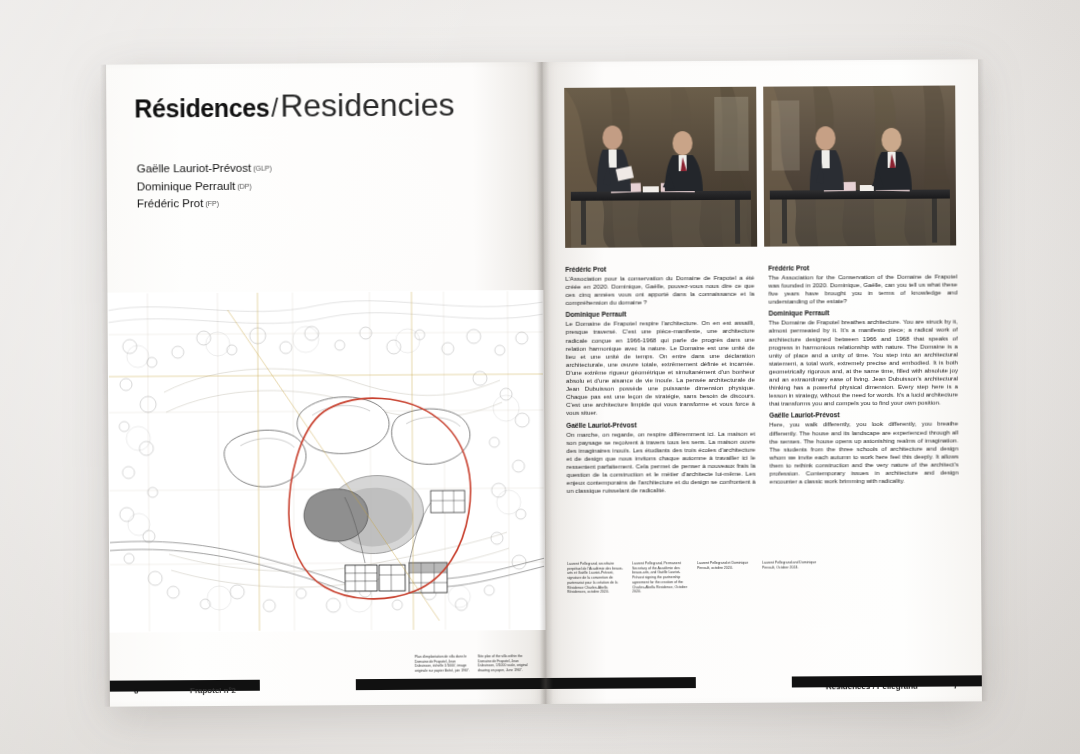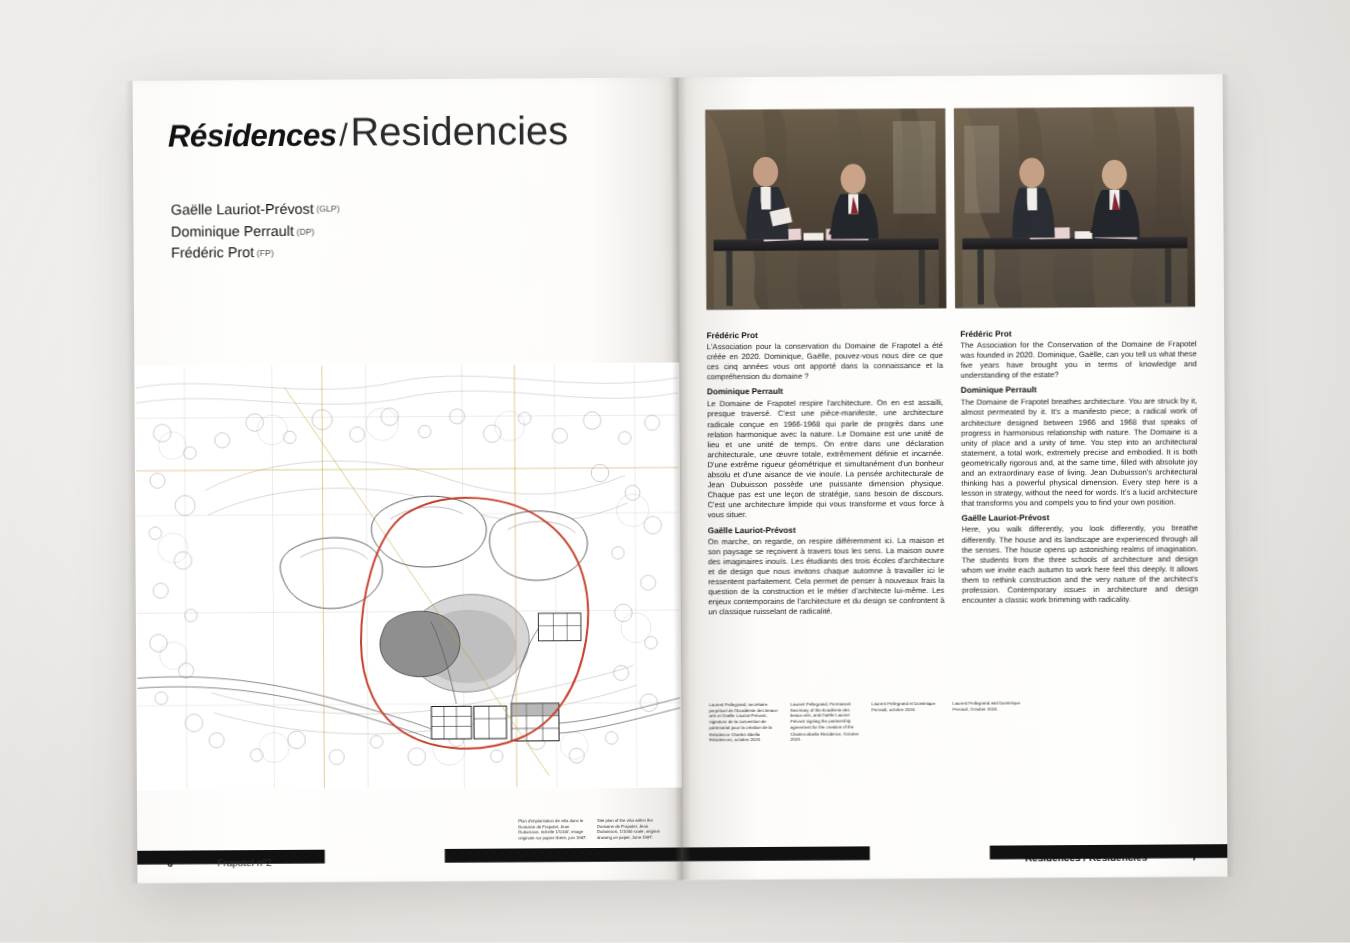--- a/index.html
+++ b/index.html
@@ -78,21 +78,20 @@
     position: absolute;
     left: 28px;
     top: 24px;
     white-space: nowrap;
   }
   .title-fr {
     font-size: 25px;
     font-weight: bold;
     letter-spacing: -0.4px;
     color: #121212;
-    font-style: italic;
   }
   .title-sep {
     font-size: 25px;
     font-weight: 300;
     color: #2a2a2a;
     margin: 0 2px;
   }
   .title-en {
     font-size: 32px;
     font-weight: 300;
@@ -153,21 +152,21 @@
   .bar-left-1 { left: 0; top: 616px; width: 150px; }
   .bar-left-2 { left: 246px; top: 616px; width: 190px; }
 
   .folio {
     position: absolute;
     bottom: 11px;
     font-size: 8px;
     color: #111;
   }
   .folio-num-left { left: 24px; font-weight: bold; }
-  .folio-text-left { left: 64px; color: #333; }
+  .folio-text-left { left: 80px; color: #333; font-weight: bold; }
 
   
   .photos {
     position: absolute;
     left: 22px;
     top: 26px;
     display: flex;
     gap: 7px;
   }
   .photo {
@@ -562,18 +561,18 @@
     <div class="credits">
       <div class="credit">Laurent Pellegrand, secrétaire perpétuel de l'Académie des beaux-arts et Gaëlle Lauriot-Prévost, signature de la convention de partenariat pour la création de la Résidence Charles-Abella Résidences, octobre 2024.</div>
       <div class="credit">Laurent Pellegrand, Permanent Secretary of the Académie des beaux-arts, and Gaëlle Lauriot-Prévost signing the partnership agreement for the creation of the Charles-Abella Residence, October 2024.</div>
       <div class="credit">Laurent Pellegrand et Dominique Perrault, octobre 2024.</div>
       <div class="credit">Laurent Pellegrand and Dominique Perrault, October 2024.</div>
     </div>
 
     <div class="bar bar-right-1"></div>
     <div class="bar bar-right-2"></div>
 
-    <div class="folio folio-text-right">Résidences / Residencies</div>
+    <div class="folio folio-text-right">Résidences / Pellegrand</div>
     <div class="folio folio-num-right">7</div>
   </div>
 
   <div class="gutter"></div>
 </div>
 
 </body></html>

